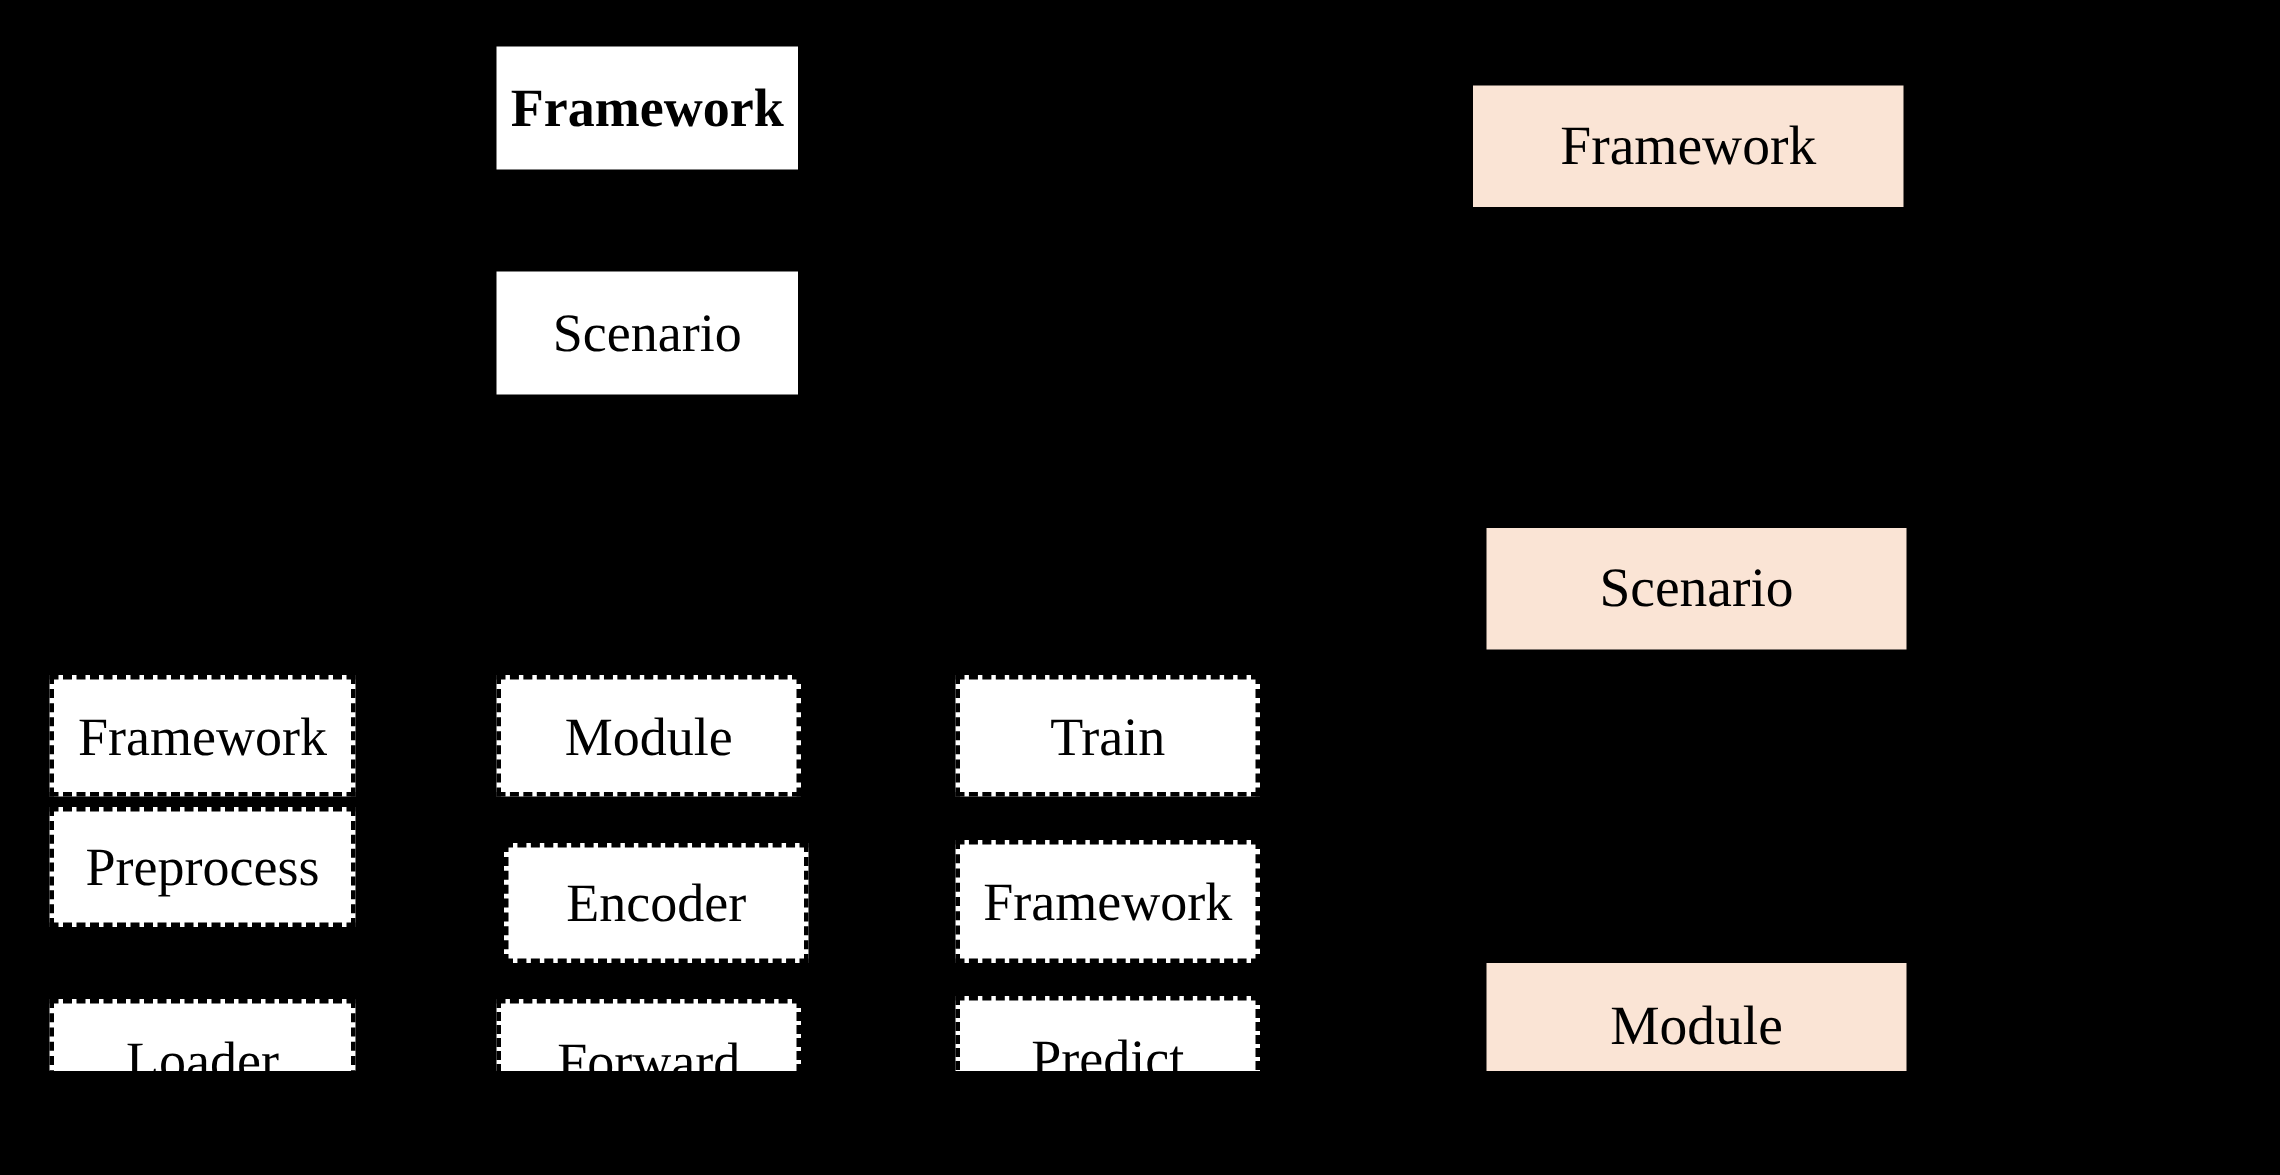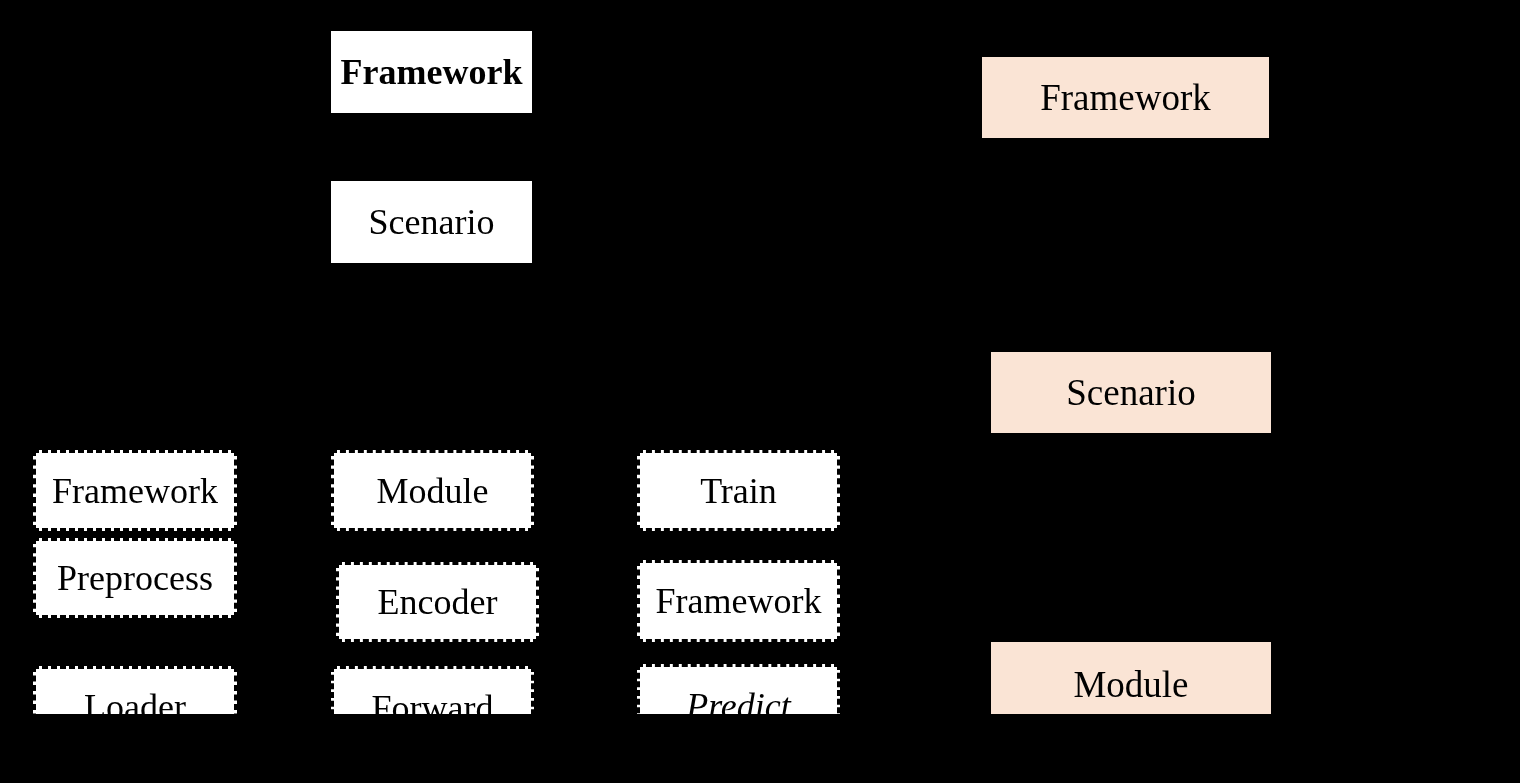--- a/index.html
+++ b/index.html
@@ -49,21 +49,21 @@
   .pos-loader     { left: 33px;  top: 666px; width: 204px; height: 82px; }
 
   
   .pos-module-d   { left: 331px; top: 450px; width: 203px; height: 81px; }
   .pos-encoder    { left: 336px; top: 562px; width: 203px; height: 80px; }
   .pos-forward    { left: 331px; top: 666px; width: 203px; height: 84px; }
 
   
   .pos-train      { left: 637px; top: 450px; width: 203px; height: 81px; }
   .pos-evaluate   { left: 637px; top: 560px; width: 203px; height: 82px; }
-  .pos-predict    { left: 637px; top: 664px; width: 203px; height: 84px; font-style: italic; }
+  .pos-predict    { left: 637px; top: 664px; width: 203px; height: 84px; }
 
   
   .pos-framework-r { left: 982px; top: 57px;  width: 287px; height: 81px; }
   .pos-scenario-r  { left: 991px; top: 352px; width: 280px; height: 81px; }
   .pos-module-r    { left: 991px; top: 642px; width: 280px; height: 84px; }
 </style>
 </head>
 <body>
 
 <div class="canvas">

